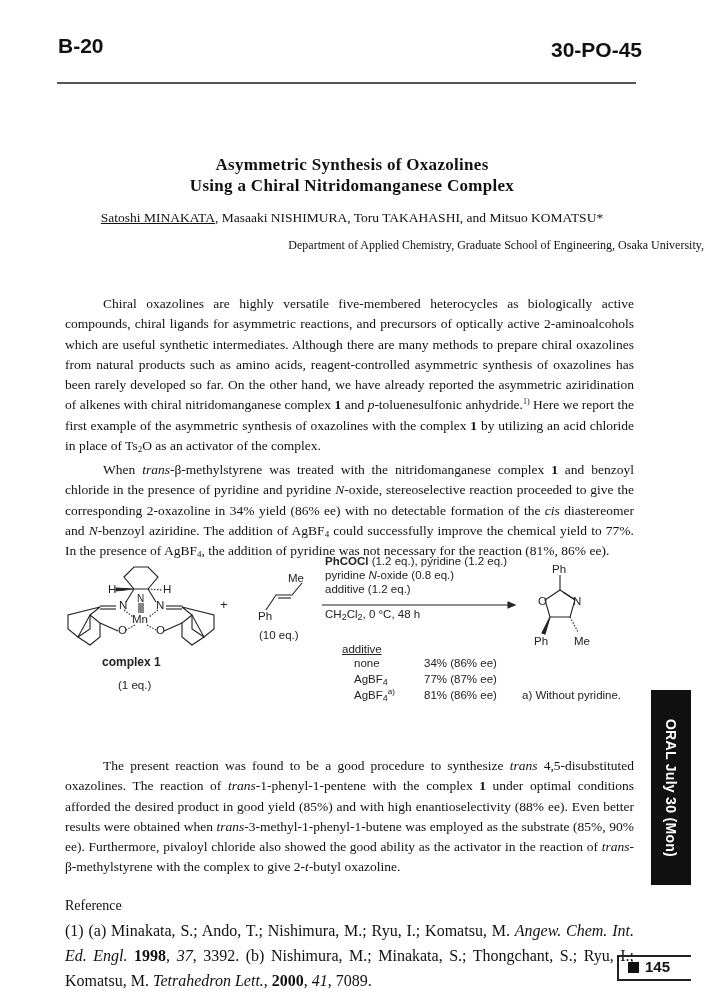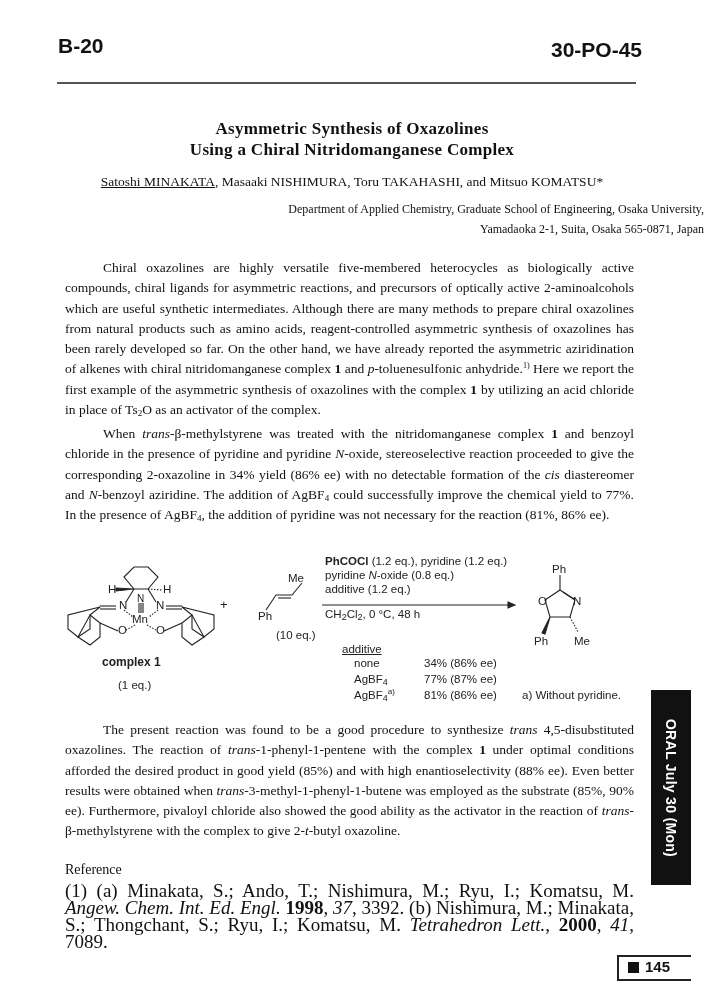--- a/index.html
+++ b/index.html
@@ -1,17 +1,17 @@
 <!DOCTYPE html>
 <html><head>
 <meta charset="utf-8">
 <style>
   html, body { margin:0; padding:0; }
   body { width:704px; height:997px; background:#ffffff; position:relative; overflow:hidden; color:#111; }
-  .serif { font-family:"Liberation Serif", "DejaVu Serif", serif; }
+  .serif { font-family:"Liberation Serif", "DejaVu Serif", serif;margin-top:36px; }
   .sans { font-family:"Liberation Sans", "DejaVu Sans", sans-serif; }
   .abs { position:absolute; }
   #hdr-left { left:58px; top:34px; font-size:21px; font-weight:bold; }
   #hdr-right { right:62px; top:38px; font-size:21px; font-weight:bold; }
   #hdr-rule { left:57px; top:82px; width:579px; height:2px; background:#555; }
   #title { left:0; width:704px; top:118px; text-align:center; font-size:17px; font-weight:bold; line-height:21px; letter-spacing:0.3px; }
   #authors { left:0; width:704px; top:174px; text-align:center; font-size:13.5px; }
   #authors .u { text-decoration:underline; }
   #affil { left:0; width:704px; top:199px; text-align:right; font-size:12px; line-height:20px; }
   .para { left:65px; width:569px; font-size:13.5px; line-height:20.3px; text-align:justify; }
@@ -24,21 +24,21 @@
   sub { font-size:9px; vertical-align:-2px; line-height:0; }
   sup { font-size:8px; vertical-align:5px; line-height:0; }
   
   #scheme { left:60px; top:555px; width:580px; height:160px; }
   .sch { font-family:"Liberation Sans", "DejaVu Sans", sans-serif; font-size:11.5px; color:#222; position:absolute; white-space:nowrap; }
   
   #side-tab { left:651px; top:690px; width:40px; height:195px; background:#111; }
   #side-tab span { position:absolute; left:50%; top:50%; transform:translate(-50%,-50%) rotate(90deg); color:#fff; font-size:14px; font-weight:bold; white-space:nowrap; letter-spacing:0.3px; }
   
   #ref-head { left:65px; top:862px; font-size:14px; font-weight:normal; }
-  #ref-body { left:65px; top:882px; width:569px; font-size:19px; line-height:17px; text-align:justify; }
+  #ref-body { left:65px; top:882px; width:569px; font-size:16px; line-height:25px; text-align:justify; }
   
   #pn-box { left:617px; top:955px; width:74px; height:26px; border:2px solid #222; border-right:none; box-sizing:border-box; }
   #pn-square { left:628px; top:962px; width:11px; height:11px; background:#111; }
   #pn-num { left:645px; top:958px; font-size:15px; font-weight:bold; }
 </style>
 </head>
 <body>
 
 <div id="hdr-left" class="abs sans">B-20</div>
 <div id="hdr-right" class="abs sans">30-PO-45</div>
@@ -46,21 +46,20 @@
 
 <div id="title" class="abs serif">
   <div>Asymmetric Synthesis of Oxazolines</div>
   <div>Using a Chiral Nitridomanganese Complex</div>
 </div>
 
 <div id="authors" class="abs serif"><span class="u">Satoshi MINAKATA</span><span>, Masaaki NISHIMURA, Toru TAKAHASHI, and Mitsuo KOMATSU*</span></div>
 
 <div id="affil" class="abs serif">
   <div>Department of Applied Chemistry, Graduate School of Engineering, Osaka University,</div>
-  <div>Yamadaoka 2-1, Suita, Osaka 565-0871, Japan</div>
 </div>
 
 <div id="p1" class="abs para serif">
     <p><span>Chiral oxazolines are highly versatile five-membered heterocycles as biologically active compounds, chiral ligands for asymmetric reactions, and precursors of optically active 2-aminoalcohols which are useful synthetic intermediates.  Although there are many methods to prepare chiral oxazolines from natural products such as amino acids, reagent-controlled asymmetric synthesis of  oxazolines has been rarely developed so far.  On the other hand, we have already reported the asymmetric aziridination of alkenes with chiral nitridomanganese complex </span><b>1</b><span> and </span><i>p</i><span>-toluenesulfonic anhydride.</span><sup>1)</sup><span>  Here we report the first example of the asymmetric synthesis of oxazolines with the complex </span><b>1</b><span> by utilizing an acid chloride in place of Ts</span><sub>2</sub><span>O as an activator of the complex.</span></p>
   </div>
 
 <div id="p2" class="abs para serif">
     <p><span>When </span><i>trans</i><span>-β-methylstyrene was treated with the nitridomanganese complex </span><b>1</b><span> and benzoyl chloride in the presence of pyridine and pyridine </span><i>N</i><span>-oxide, stereoselective reaction proceeded to give the corresponding 2-oxazoline in 34% yield (86% ee) with no detectable formation of the </span><i>cis</i><span> diastereomer and </span><i>N</i><span>-benzoyl aziridine.  The addition of AgBF</span><sub>4</sub><span> could successfully improve the chemical yield to 77%.  In the presence of AgBF</span><sub>4</sub><span>, the addition of pyridine was not necessary for the reaction (81%, 86% ee).</span></p>
   </div>
 
@@ -120,21 +119,21 @@
   <span class="sch" style="left:96px;top:44px">N</span>
   <span class="sch" style="left:72px;top:58px">Mn</span>
   <span class="sch" style="left:58px;top:69px">O</span>
   <span class="sch" style="left:96px;top:69px">O</span>
   <span class="sch" style="left:42px;top:100px;font-weight:bold;font-size:12px">complex 1</span>
   <span class="sch" style="left:58px;top:124px">(1 eq.)</span>
 
   <span class="sch" style="left:160px;top:42px;font-size:13px">+</span>
   <span class="sch" style="left:228px;top:17px">Me</span>
   <span class="sch" style="left:198px;top:55px">Ph</span>
-  <span class="sch" style="left:216px;top:74px">(10 eq.)</span>
+  <span class="sch" style="left:199px;top:74px">(10 eq.)</span>
 
   <span class="sch" style="left:265px;top:0px"><b>PhCOCl</b><span> (1.2 eq.), pyridine (1.2 eq.)</span></span>
   <span class="sch" style="left:265px;top:14px"><span>pyridine </span><i>N</i><span>-oxide (0.8 eq.)</span></span>
   <span class="sch" style="left:265px;top:28px">additive (1.2 eq.)</span>
   <span class="sch" style="left:265px;top:53px"><span>CH</span><sub>2</sub><span>Cl</span><sub>2</sub><span>, 0 °C, 48 h</span></span>
 
   <span class="sch" style="left:492px;top:8px">Ph</span>
   <span class="sch" style="left:478px;top:40px">O</span>
   <span class="sch" style="left:513px;top:40px">N</span>
   <span class="sch" style="left:474px;top:80px">Ph</span>

